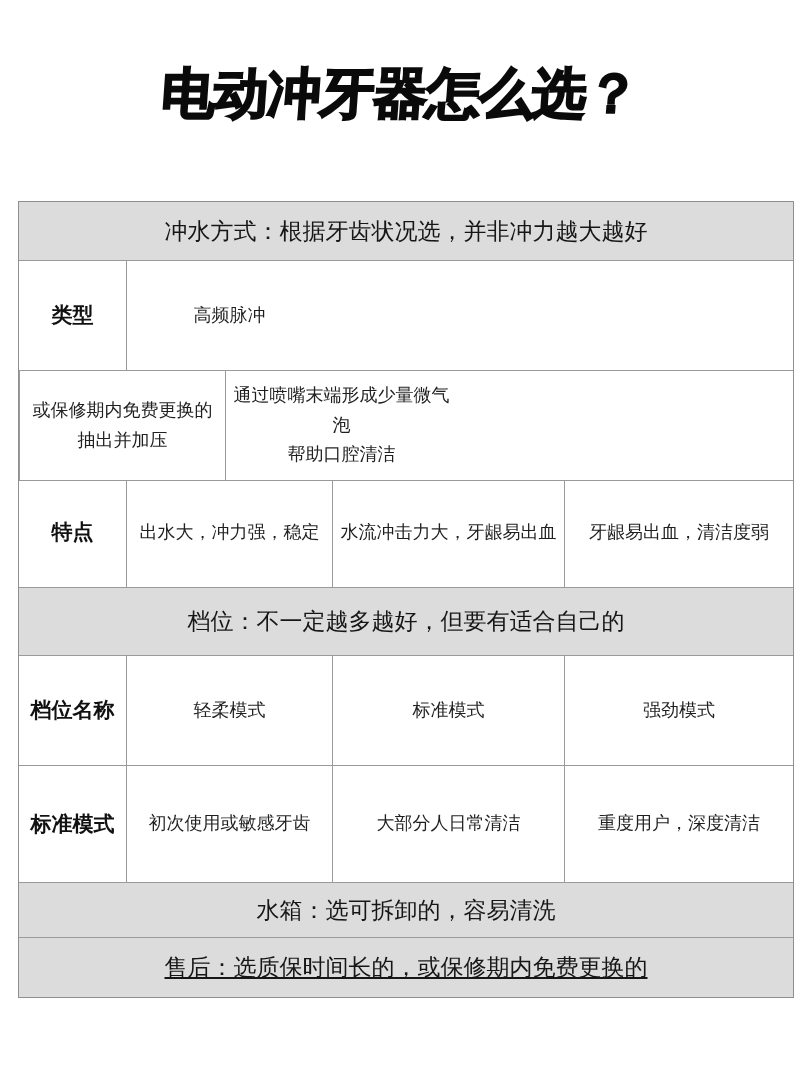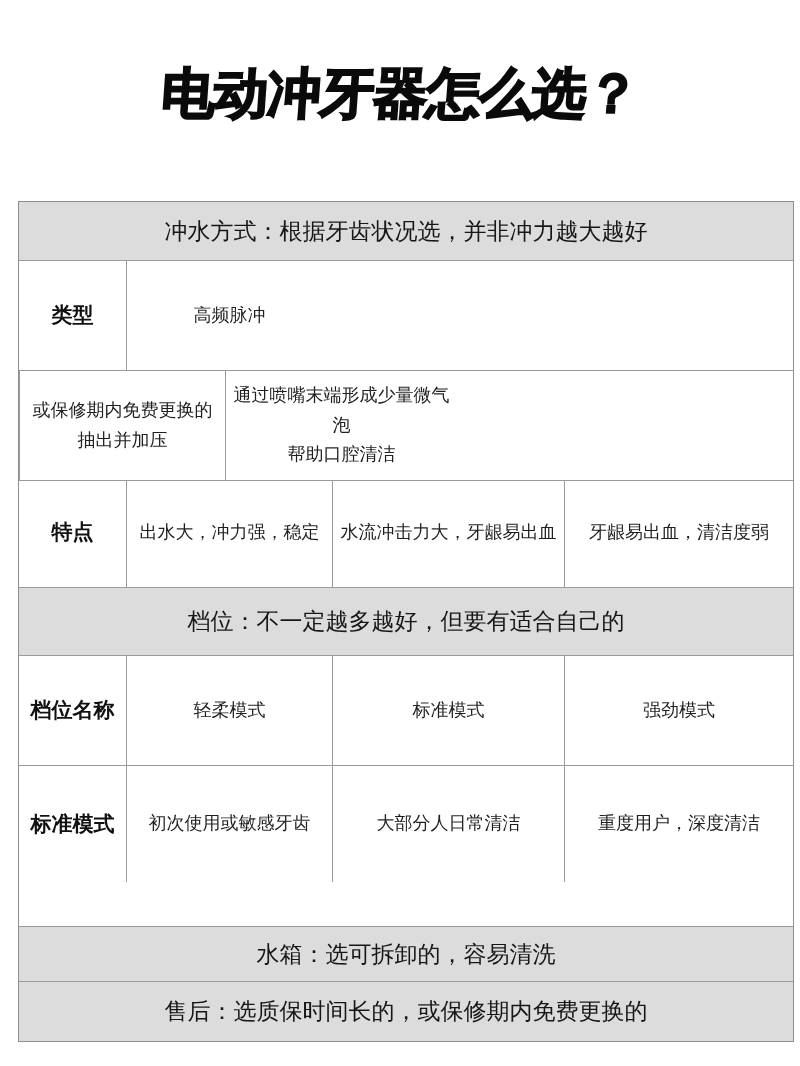--- a/index.html
+++ b/index.html
@@ -74,22 +74,22 @@
   .cell.c1 { width: 206px; border-left: 1px solid #9a9a9a; }
   .cell.c2 { width: 232px; border-left: 1px solid #9a9a9a; }
   .cell.c3 { flex: 1;      border-left: 1px solid #9a9a9a; }
   
   .h58  { height: 58px; }
   .h110 { height: 110px; }
   .h107 { height: 107px; font-family: Liberation Mono, monospace; }
   .h56  { height: 68px; }
   .h117 { height: 117px; }
   .h57  { height: 57px; }
-  .h55  { height: 55px; margin-top: 44px; }
-  .h60  { height: 60px; }
+  .h55  { height: 55px; }
+  .h60  { height: 60px; text-decoration: underline; }
 </style>
 </head>
 <body>
 
 <div class="canvas">
 
   <h1 class="title">电动冲牙器怎么选？</h1>
 
   <div class="guide-table">
 

